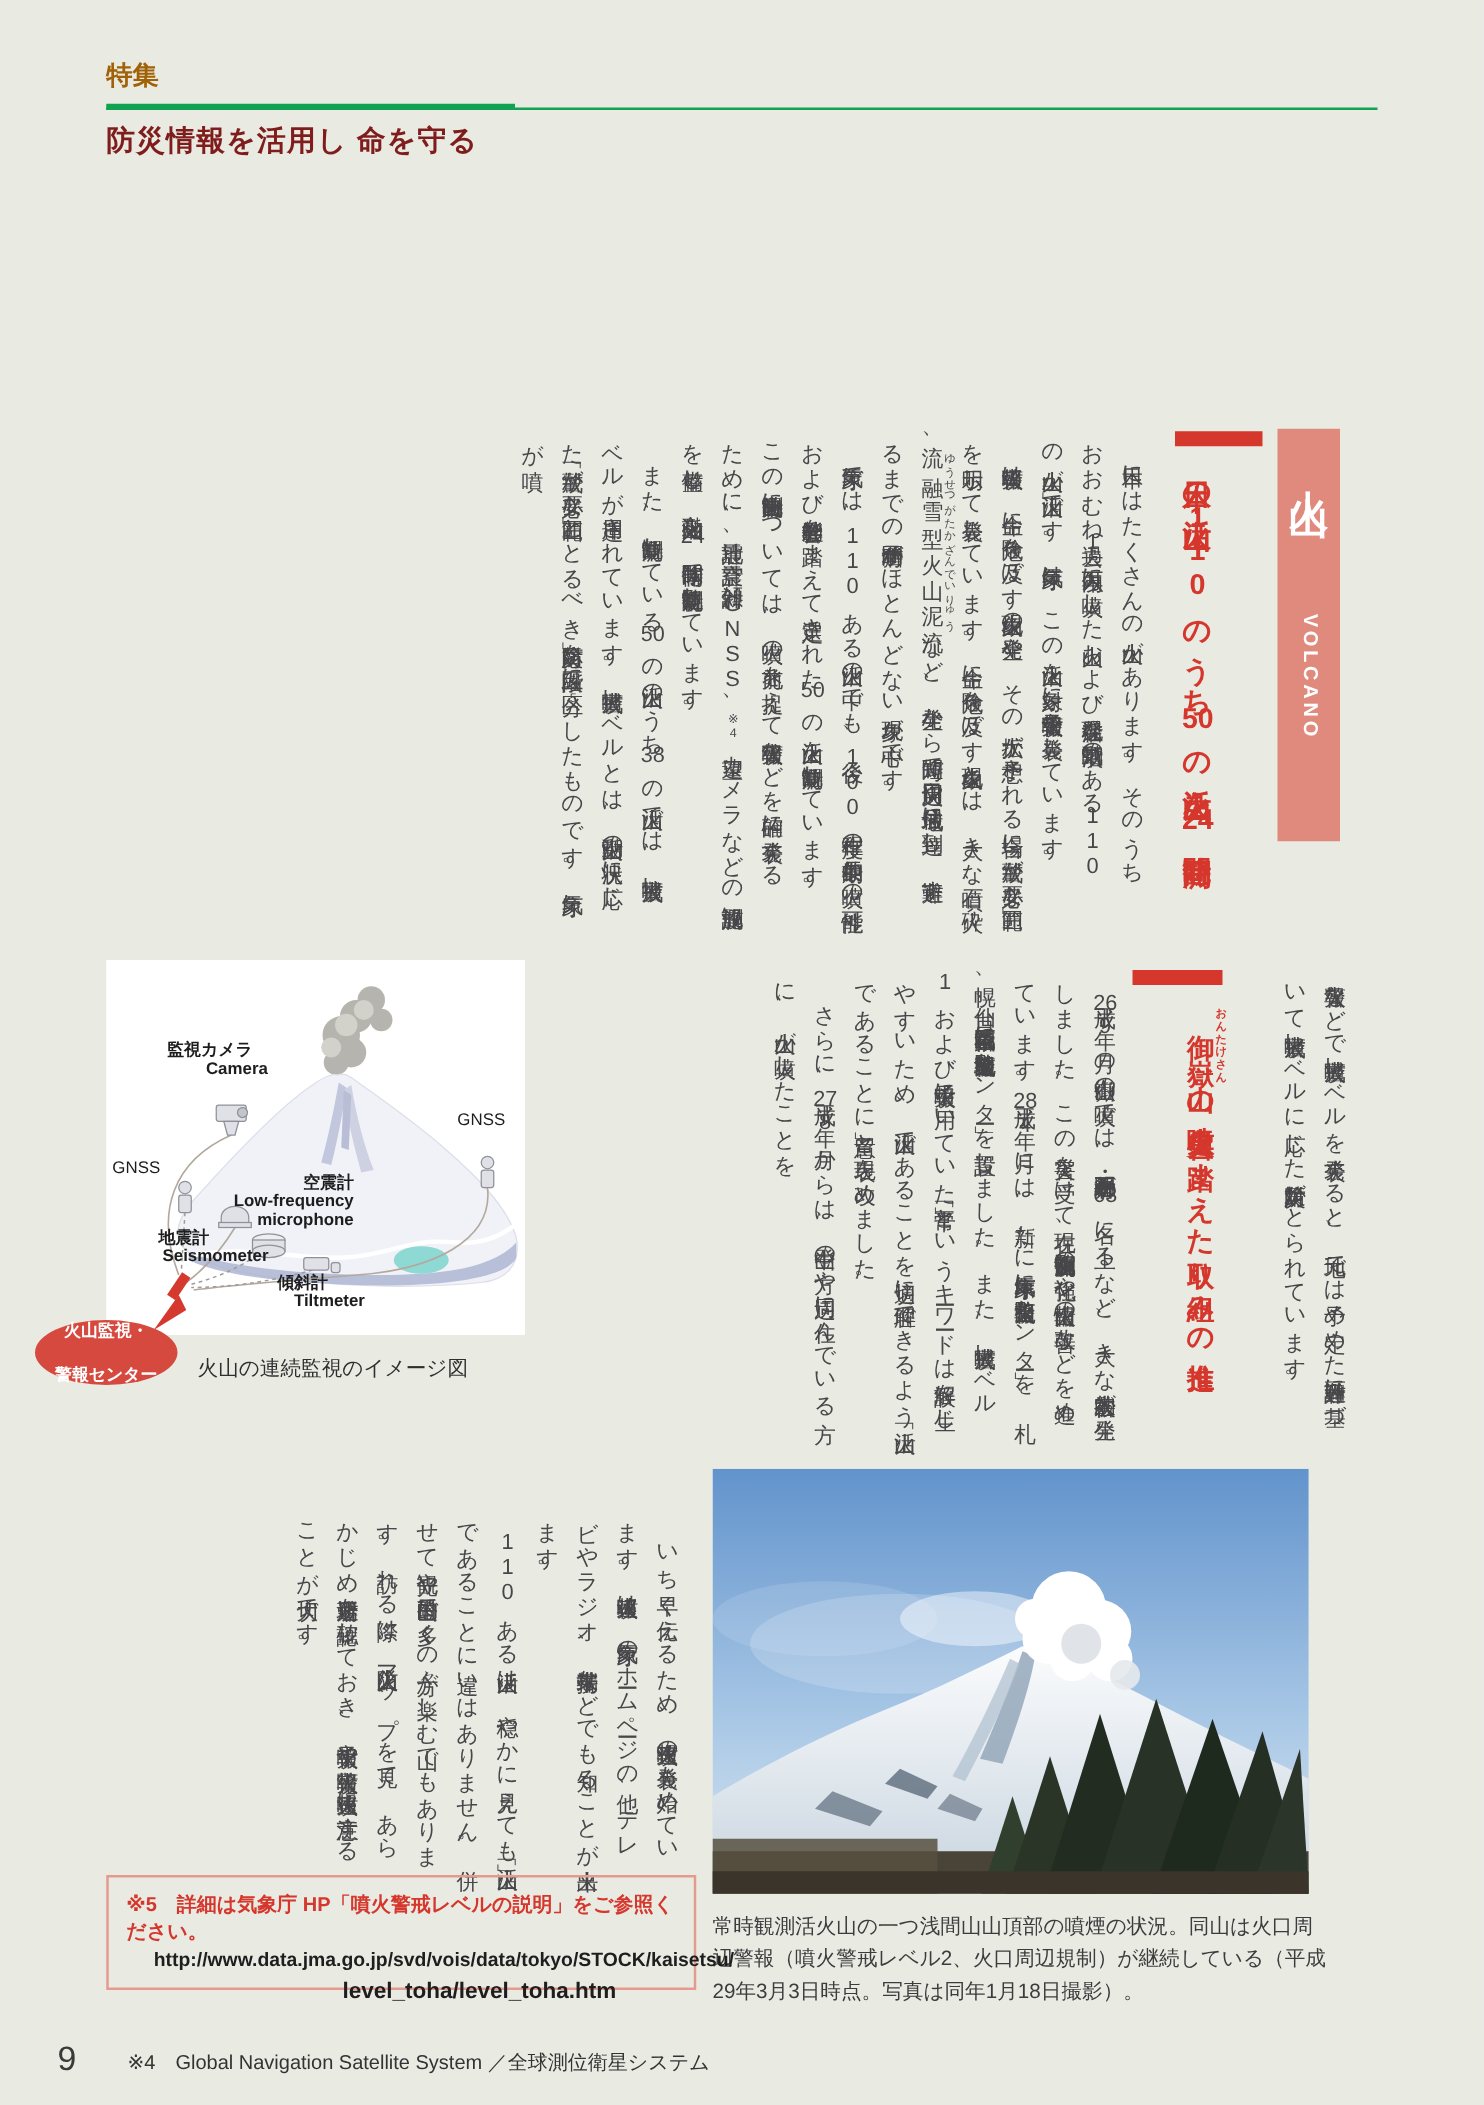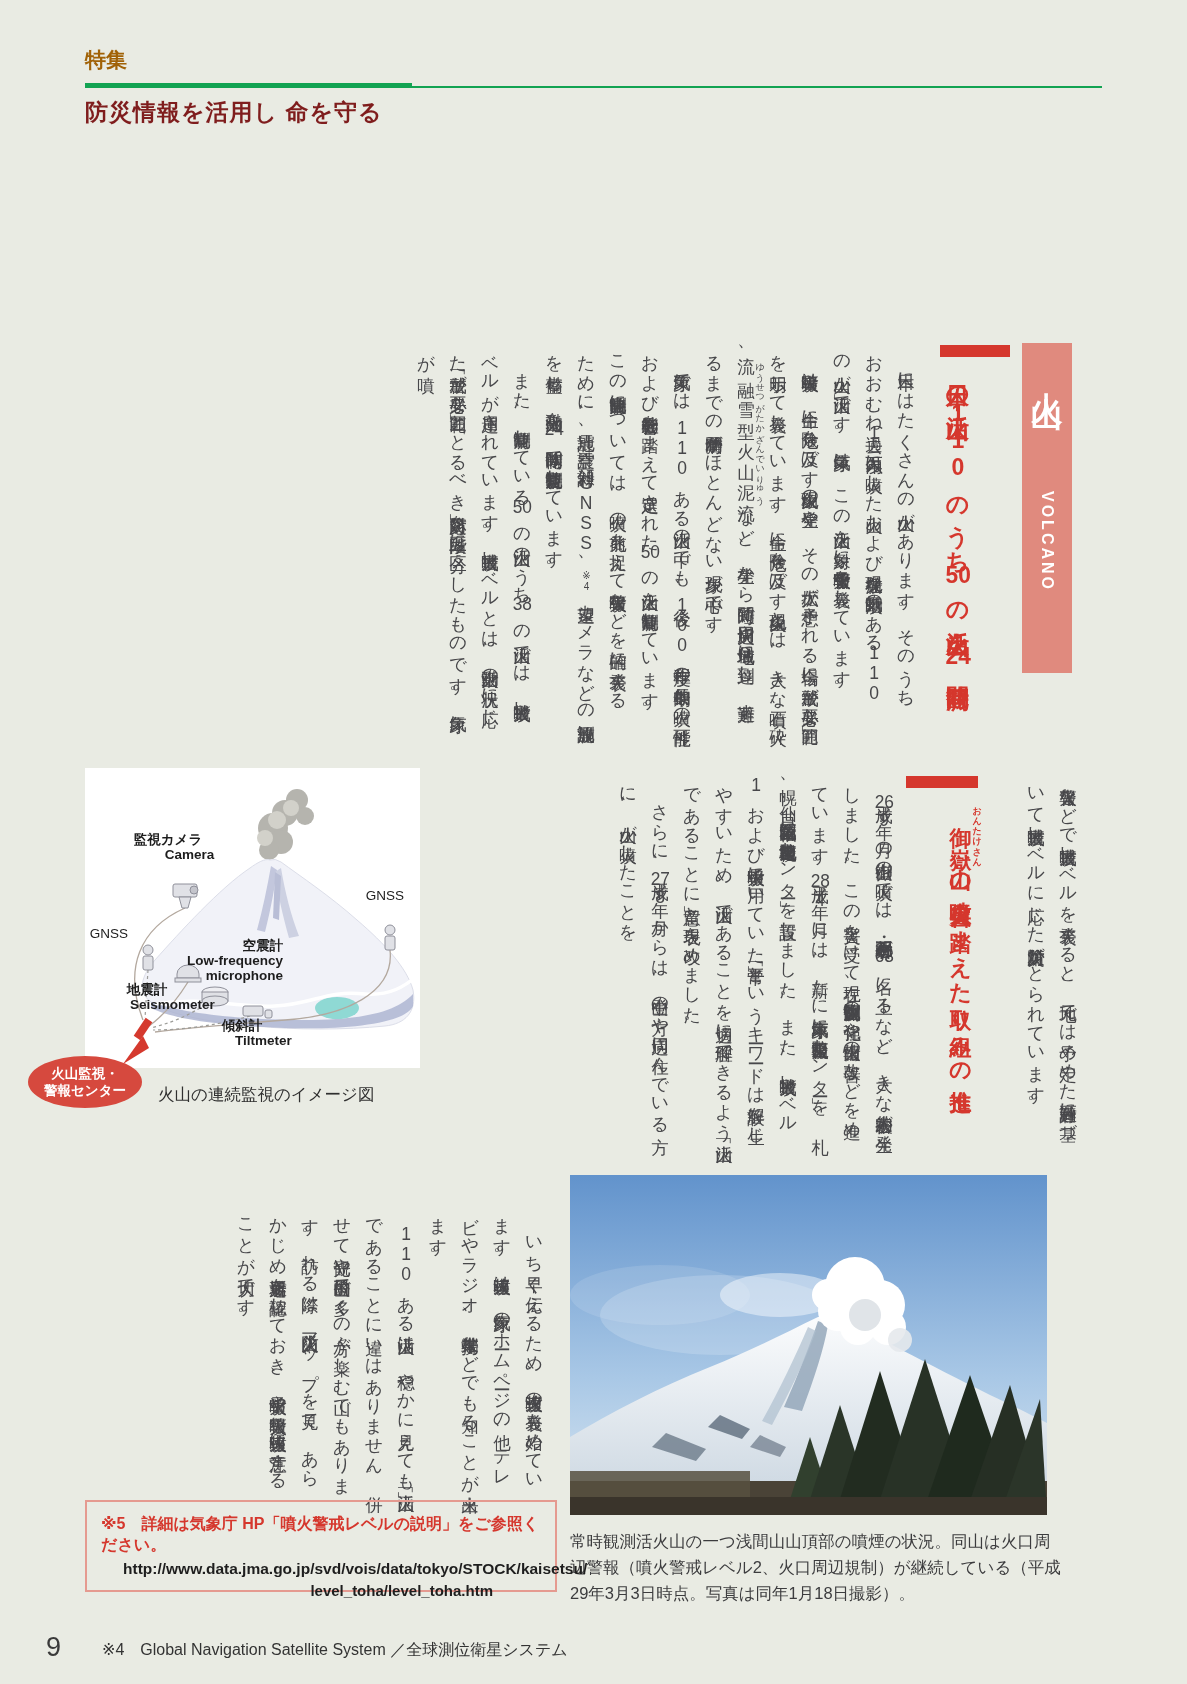--- a/index.html
+++ b/index.html
@@ -40,21 +40,21 @@
      align-items:center;justify-content:center;color:#fff;font-size:13.5px;font-weight:700;line-height:17px;}
   .diagram-caption{font-size:16.5px;color:#2f2f2f;}
 
   
   .photo-caption{font-size:16.5px;line-height:26px;color:#3c3c3e;}
 
   
   .notebox{border:2px solid #e59a90;}
   .nb1{font-size:16px;font-weight:600;color:#d5372d;margin:12px 0 4px 14px;}
   .nb2{font-size:15.5px;font-weight:700;color:#1e1e1e;margin:2px 0 0 36px;}
-  .nb3{font-size:15px;font-weight:700;color:#1e1e1e;margin:4px 62px 0 0;text-align:right;}
+  .nb3{font-size:18px;font-weight:700;color:#1e1e1e;margin:4px 62px 0 0;text-align:right;}
 
   .page-num{font-size:27px;color:#3a3a3a;}
   .foot-note{font-size:16px;color:#333;}
 </style>
 </head>
 <body>
 
 <div class="page">
 
   <div class="abs kicker" style="left:85px;top:46px;">特集</div>
@@ -162,21 +162,21 @@
     <div class="dlabel" style="left:2px;top:214px;width:120px;">
       <div class="ja">地震計</div>
       <div class="en">Seismometer</div>
     </div>
     <div class="dlabel" style="left:102px;top:250px;width:110px;">
       <div class="ja">傾斜計</div>
       <div class="en">Tiltmeter</div>
     </div>
   </div>
 
-  <div class="abs badge" style="left:28px;top:1056px;width:114px;height:52px;">
+  <div class="abs badge" style="left:28px;top:1056px;width:114px;height:52px;justify-content:space-between;">
     <span>火山監視・</span>
     <span>警報センター</span>
   </div>
   <div class="abs diagram-caption" style="left:158px;top:1084px;">火山の連続監視のイメージ図</div>
 
   <div class="abs vtext body-v" style="left:85px;top:1206px;width:465px;height:285px;">
     <span>　いち早く伝えるため、噴火速報の発表も始めています。噴火速報は、気象庁のホームページの他、テレビやラジオ、携帯端末などでも知ることが出来ます。</span><br>
     <span>　110ある活火山は、穏やかに見えても「活火山」であることに違いはありません。併せて観光や登山目的で多くの方々が楽しむ山でもあります。訪れる際は、火山防災マップを見て、あらかじめ避難場所を確認しておき、噴火予報や噴火警報、噴火速報に注意することが大切です。</span>
   </div>
 

